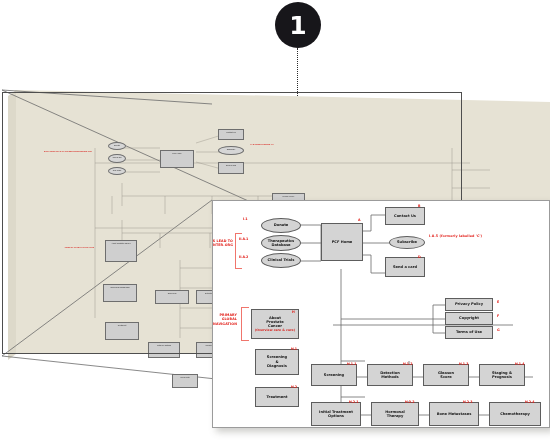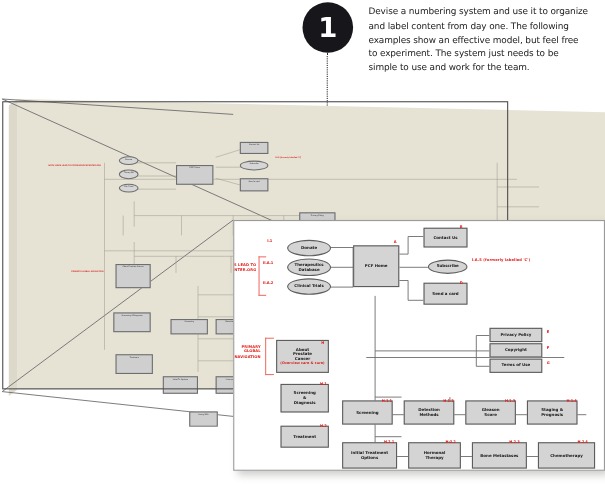--- a/index.html
+++ b/index.html
@@ -75,21 +75,20 @@
   .brace { position:absolute; border:1px solid #f0756c; border-right:none; }
 </style>
 </head>
 <body>
 
 <div id="stage">
 
   <div class="callout">
     <div class="badge">1</div>
     <div class="badge-stem"></div>
-    <div class="callout-text">Devise a numbering system and use it to organize and label content from day one. The following examples show an effective model, but feel free to experiment. The system just needs to be simple to use and work for the team.</div>
   </div>
 
   <div class="slab-wrap">
     <svg width="550" height="300" style="position:absolute;left:0;top:0;">
 
       <polygon points="16,2 550,14 550,266 16,266" fill="#e6e2d4"></polygon>
       <polygon points="16,2 16,266 8,272 8,8" fill="#ddd9ca"></polygon>
 
       <line x1="2" y1="2" x2="548" y2="248" stroke="#6b6b6b" stroke-width="0.8"></line>
       <line x1="2" y1="2" x2="212" y2="16" stroke="#6b6b6b" stroke-width="0.8"></line>

